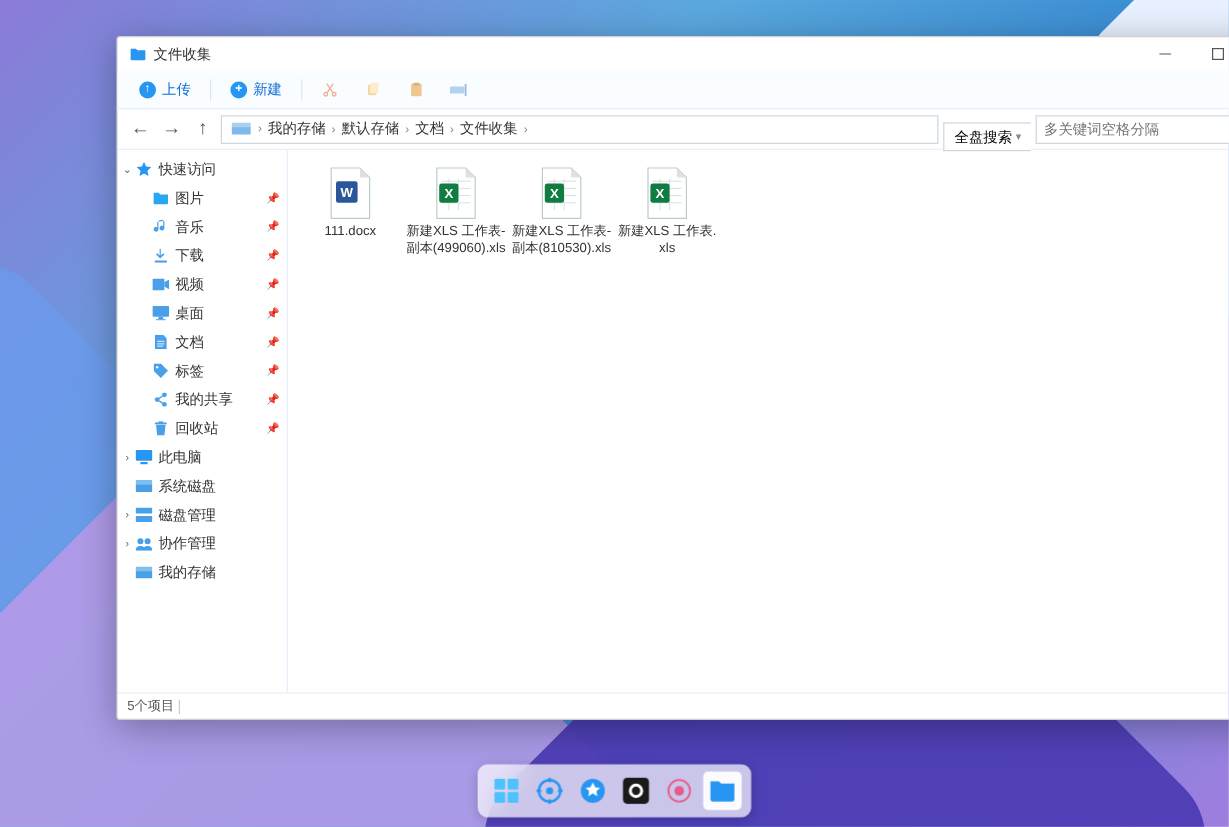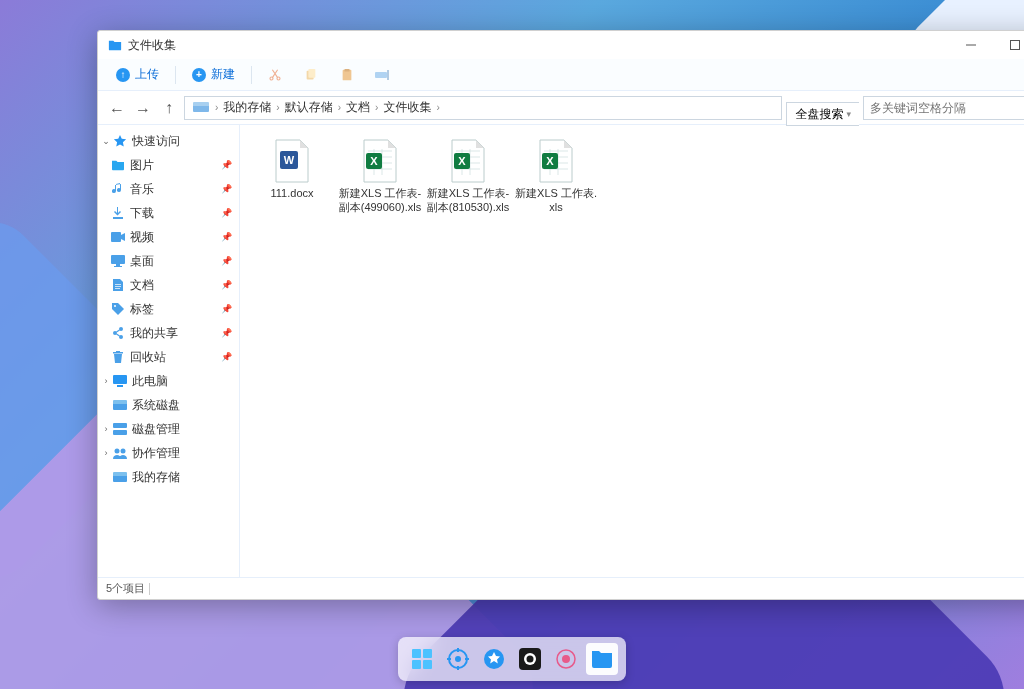--- a/index.html
+++ b/index.html
@@ -35,21 +35,21 @@
 .search-box { width: 180px; height: 24px; border: 1px solid #ccd6e0; font-size: 12px; padding: 0 6px; outline: none; }
 .search-btn { width: 30px; height: 24px; border: 1px solid #ccd6e0; border-left:none; background: #fff; display: flex; align-items: center; justify-content: center; cursor: pointer; }
 
 .body { flex: 1; display: flex; min-height: 0; }
 .sidebar { width: 142px; border-right: 1px solid #e6effb; overflow-y: auto; padding: 4px 0; font-size: 12px; }
 .tree-item { display: flex; align-items: center; height: 24px; padding-right: 6px; cursor: pointer; color: #333; }
 .tree-arrow { width: 12px; text-align: center; color: #666; font-size: 9px; }
 .tree-icon { width: 16px; height: 16px; margin-right: 4px; display: inline-flex; align-items: center; justify-content: center; font-size: 12px; }
 .tree-label { flex: 1; white-space: nowrap; overflow: hidden; text-overflow: ellipsis; }
 .pin { color: #7a7a7a; font-size: 11px; }
-.ind-0 { padding-left: 2px; } .ind-1 { }
+.ind-0 { padding-left: 2px; } .ind-1 { padding-left: 16px; }
 
 .content { flex: 1; padding: 8px; overflow: auto; }
 .files { display: flex; flex-wrap: wrap; align-content: flex-start; gap: 0; }
 .file { width: 88px; display: flex; flex-direction: column; align-items: center; padding: 6px 2px; cursor: pointer; border-radius: 2px; }
 .file-icon { width: 44px; height: 44px; display: flex; align-items: center; justify-content: center; }
 .file-name { font-size: 11px; color: #333; text-align: center; margin-top: 4px; word-break: break-all; line-height: 1.25; max-height: 42px; overflow: hidden; }
 
 .statusbar { height: 22px; border-top: 1px solid #e6effb; display: flex; align-items: center; padding: 0 8px; font-size: 11px; color: #555; }
 .status-spacer { flex: 1; }
 .view-btn { width: 20px; height: 18px; display: flex; align-items: center; justify-content: center; cursor: pointer; border:1px solid transparent; }

